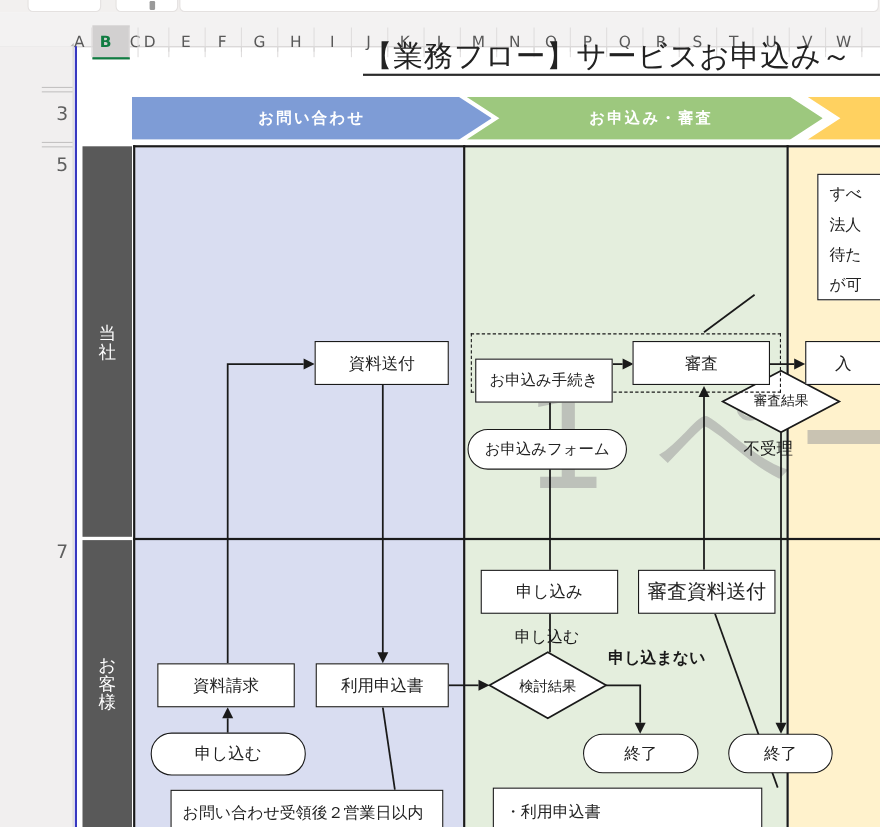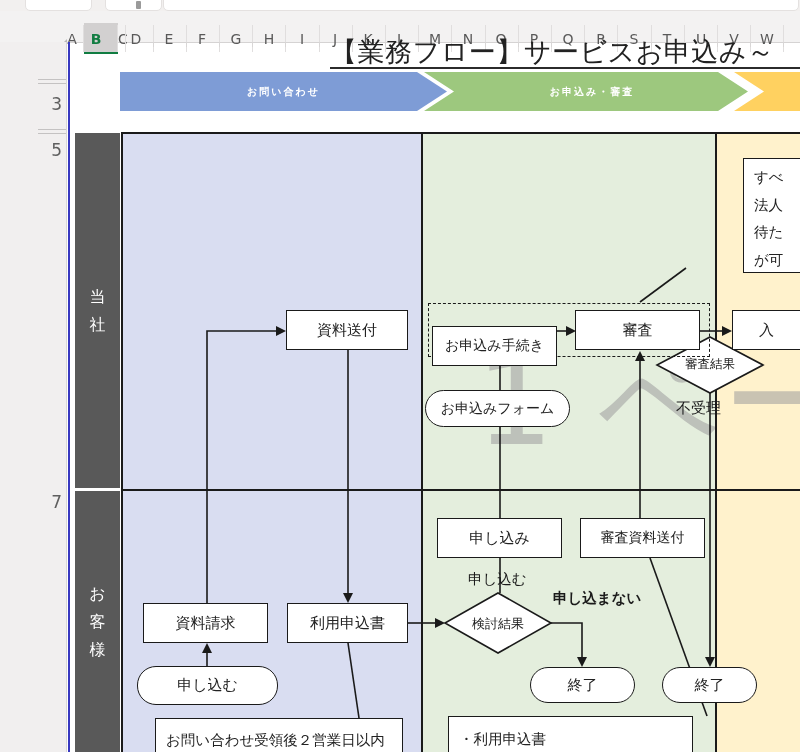--- a/index.html
+++ b/index.html
@@ -18,34 +18,34 @@
   .grid-stub{position:absolute;top:42px;width:1px;height:5px;background:#D8D6D6;}
   .row-hdr{position:absolute;left:0;top:42px;width:66px;height:710px;background:#F1EFEF;border-right:1px solid #D8D6D6;}
   .row-num{position:absolute;left:30px;width:32px;text-align:right;font-size:17px;color:#5F5F5F;}
   .hidden-row-mark{position:absolute;left:38px;width:28px;height:1px;background:#C4C2C2;}
   .pagebreak-line{position:absolute;left:68px;top:42px;width:2px;height:710px;background:#3838C0;}
   
   .title-wrap{position:absolute;left:330px;top:31px;width:470px;height:36px;border-bottom:2px solid #2b2b2b;
               overflow:hidden;display:flex;align-items:flex-end;}
   .title-text{font-size:27px;line-height:31px;letter-spacing:.5px;color:#222;white-space:nowrap;}
   
-  .chev{position:absolute;top:72px;height:39px;display:flex;align-items:center;justify-content:center;
-        color:#fff;font-size:10px;font-weight:bold;letter-spacing:2px;}
+  .chev{position:absolute;top:88px;height:39px;display:flex;align-items:center;justify-content:center;
+        color:#fff;font-size:14px;font-weight:bold;letter-spacing:2px;}
   .chev1{left:120px;width:327px;clip-path:polygon(0 0,calc(100% - 30px) 0,100% 50%,calc(100% - 30px) 100%,0 100%);}
   .chev2{left:424px;width:324px;padding-left:12px;box-sizing:border-box;
          clip-path:polygon(0 0,calc(100% - 30px) 0,100% 50%,calc(100% - 30px) 100%,0 100%,30px 50%);}
   .chev3{left:734px;width:70px;clip-path:polygon(0 0,100% 0,100% 100%,0 100%,30px 50%);}
   
   .lane{position:absolute;top:134px;height:618px;}
   .lane1{left:123px;width:298px;}
   .lane2{left:423px;width:292px;}
   .lane3{left:717px;width:83px;}
   .flow-border{position:absolute;background:#1a1a1a;z-index:2;}
   .actor-bar{position:absolute;left:75px;width:45px;background:#595959;z-index:2;display:flex;align-items:center;justify-content:center;}
-  .actor-label{width:19px;color:#fff;font-size:16px;line-height:28px;text-align:center;word-break:break-all;}
+  .actor-label{width:19px;color:#fff;font-size:16px;line-height:17px;text-align:center;word-break:break-all;}
   .watermark{position:absolute;left:476px;top:322px;font-size:122px;color:#9e9e9e;opacity:.55;letter-spacing:2px;
              white-space:nowrap;z-index:1;}
   
   svg.connectors{position:absolute;left:0;top:0;z-index:3;pointer-events:none;}
   .box{position:absolute;background:#fff;border:1.5px solid #1a1a1a;box-sizing:border-box;z-index:4;
        display:flex;align-items:center;justify-content:center;font-size:15px;color:#222;}
   .stadium{border-radius:19px;}
   .dashed-group{position:absolute;border:1.5px dashed #1a1a1a;box-sizing:border-box;z-index:4;background:transparent;}
   .note{position:absolute;background:#fff;border:1.4px solid #1a1a1a;box-sizing:border-box;z-index:4;
         font-size:14.5px;color:#222;line-height:26.5px;padding:5px 10px;overflow:hidden;}
@@ -243,21 +243,21 @@
     <div>待た</div>
     <div>が可</div>
   </div>
   <div class="dlabel" style="left:662px;top:356px;width:96px;font-size:12.5px;">審査結果</div>
   <div class="lbl" style="left:676px;top:399px;font-size:15px;">不受理</div>
 
   <div class="box" style="left:437px;top:518px;width:125px;height:40px;">
     <span>申し込み</span>
   </div>
   <div class="box" style="left:580px;top:518px;width:125px;height:40px;">
-    <span style="font-size:14px;font-family:Liberation Mono, monospace;">審査資料送付</span>
+    <span style="font-size:18px;font-family:Liberation Mono, monospace;">審査資料送付</span>
   </div>
   <div class="box" style="left:143px;top:603px;width:125px;height:40px;">
     <span>資料請求</span>
   </div>
   <div class="box" style="left:287px;top:603px;width:121px;height:40px;">
     <span>利用申込書</span>
   </div>
   <div class="box stadium" style="left:137px;top:666px;width:141px;height:39px;">
     <span>申し込む</span>
   </div>

